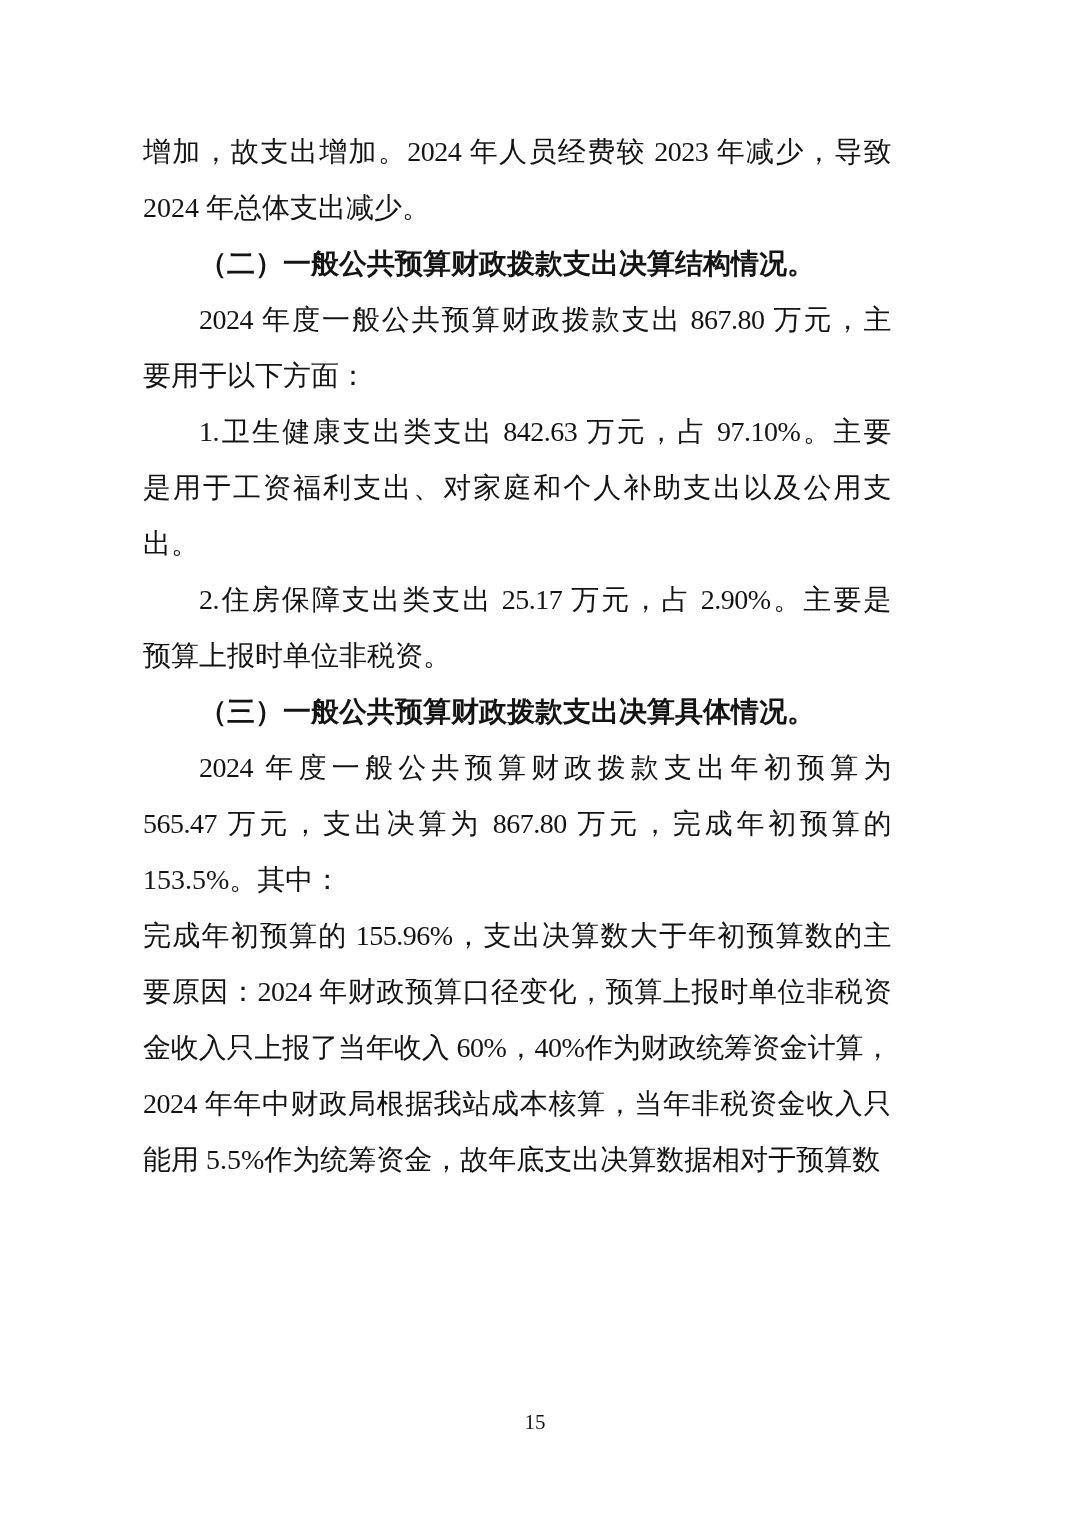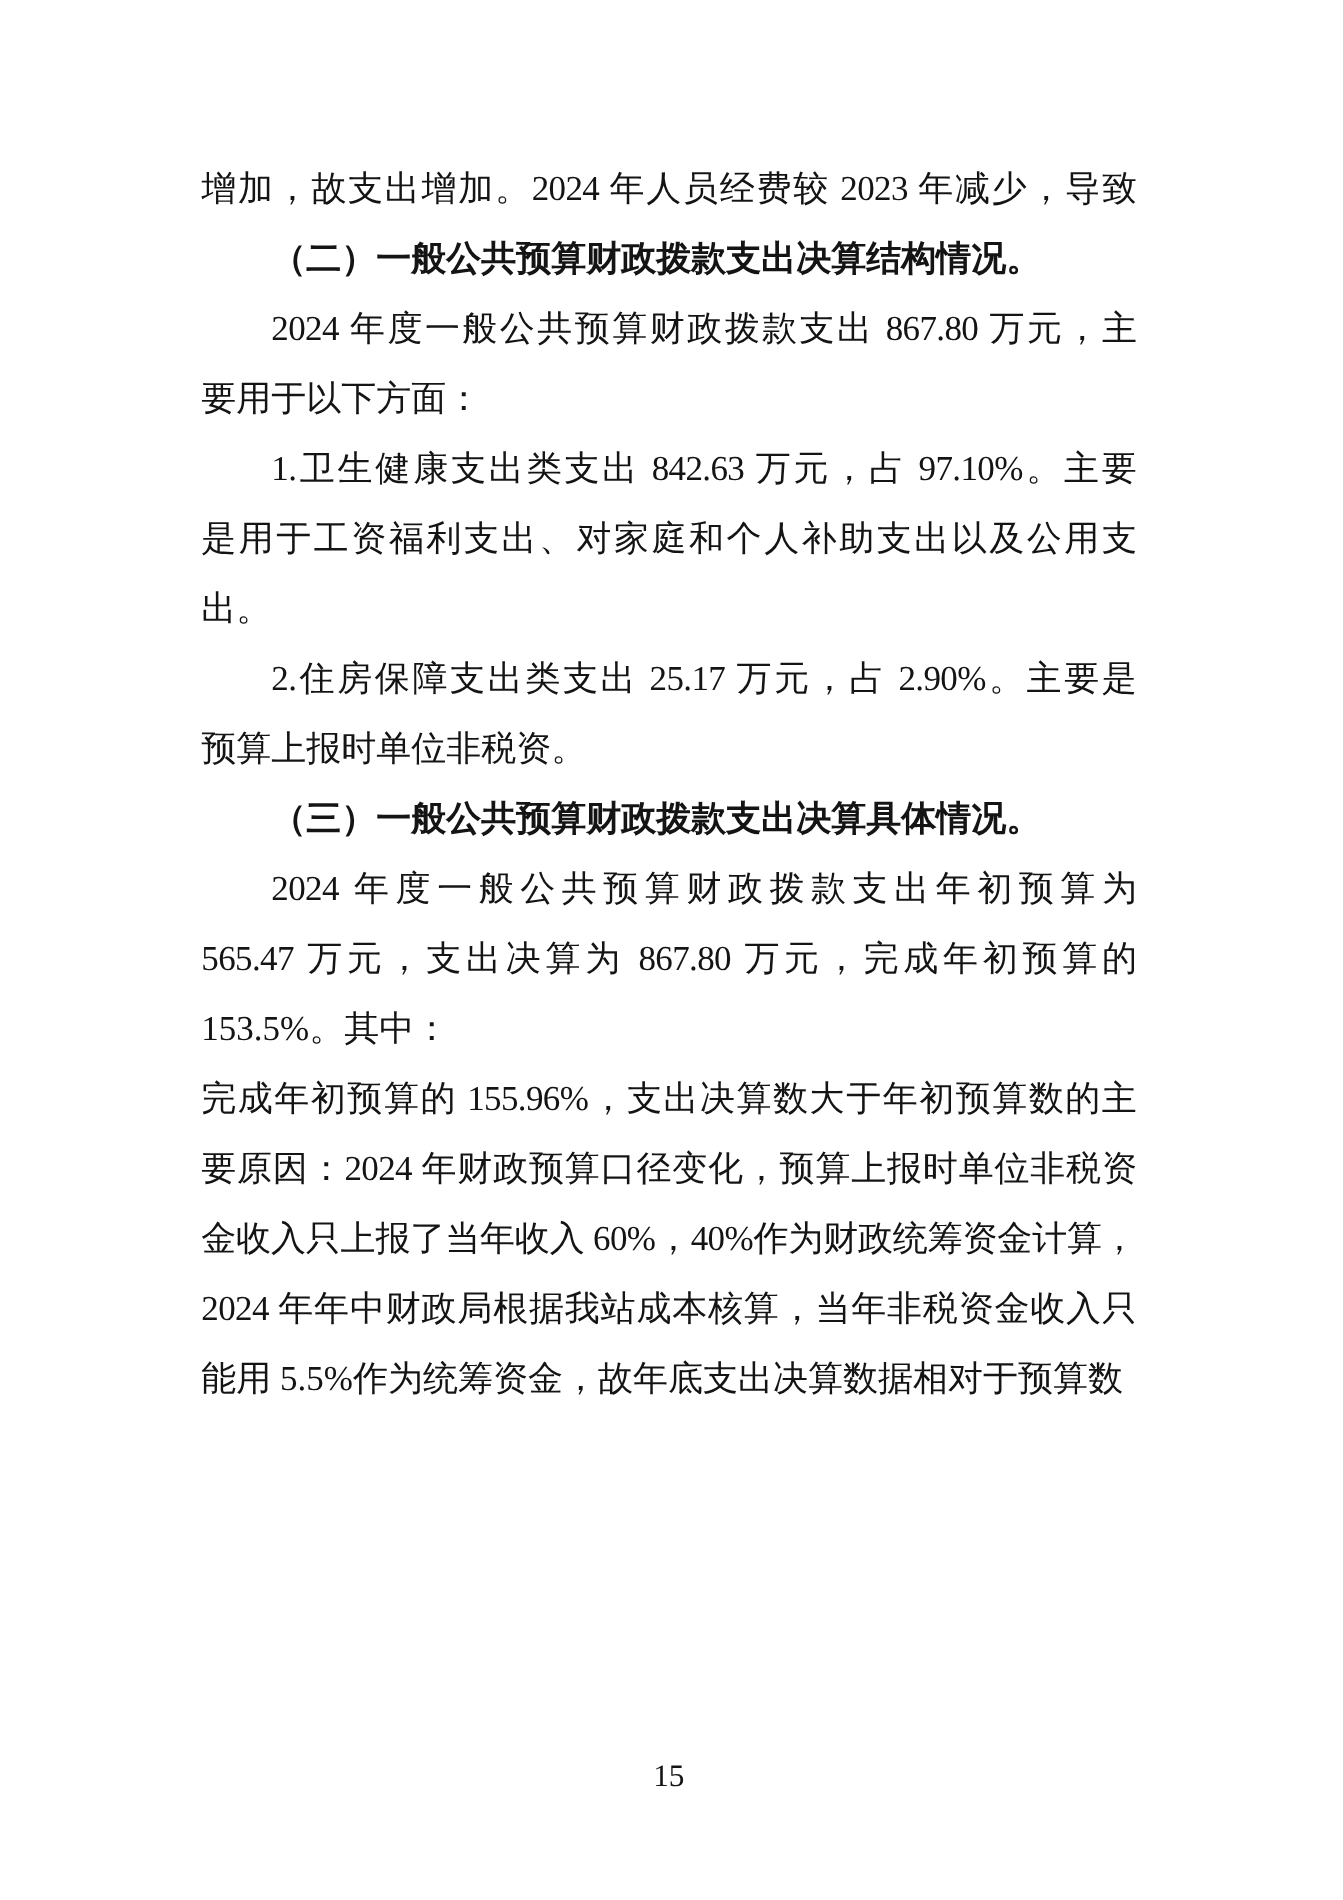--- a/index.html
+++ b/index.html
@@ -12,21 +12,21 @@
     position: relative;
     width: 1074px;
     height: 1520px;
     background: #ffffff;
     color: #141414;
     font-family: "Liberation Serif", "DejaVu Serif", serif;
     overflow: hidden;
   }
   .doc {
     position: absolute;
-    left: 161px;
+    left: 143px;
     top: 124px;
     width: 748px;
   }
   .line {
     height: 56px;
     line-height: 56px;
     font-size: 28px;
     overflow: hidden;
     text-align: left;
     white-space: normal;
@@ -45,31 +45,32 @@
     font-weight: 700;
   }
   .page-number {
     position: absolute;
     left: 161px;
     width: 748px;
     top: 1407px;
     height: 30px;
     line-height: 30px;
     text-align: center;
-    font-size: 25px;
+    font-size: 21px;
     color: #141414;
   }
 </style>
 </head>
 <body>
 
 <div class="page">
   <div class="doc">
 
   <div class="line just">增加，故支出增加。2024 年人员经费较 2023 年减少，导致</div>
+      <div class="line">2024 年总体支出减少。</div>
       <div class="line heading indent">（二）一般公共预算财政拨款支出决算结构情况。</div>
       <div class="line indent just">2024 年度一般公共预算财政拨款支出 867.80 万元，主</div>
       <div class="line">要用于以下方面：</div>
       <div class="line indent just">1.卫生健康支出类支出 842.63 万元，占 97.10%。主要</div>
       <div class="line just">是用于工资福利支出、对家庭和个人补助支出以及公用支</div>
       <div class="line">出。</div>
       <div class="line indent just">2.住房保障支出类支出 25.17 万元，占 2.90%。主要是</div>
       <div class="line">预算上报时单位非税资。</div>
       <div class="line heading indent">（三）一般公共预算财政拨款支出决算具体情况。</div>
       <div class="line indent just">2024 年度一般公共预算财政拨款支出年初预算为</div>

